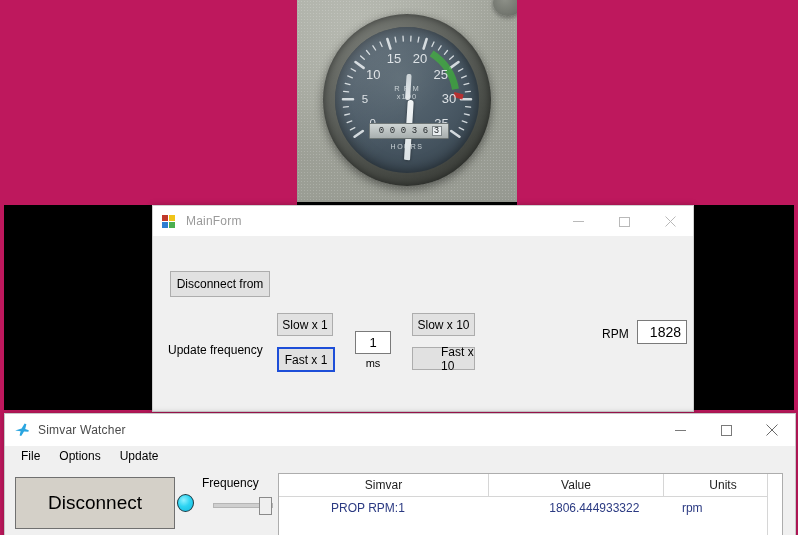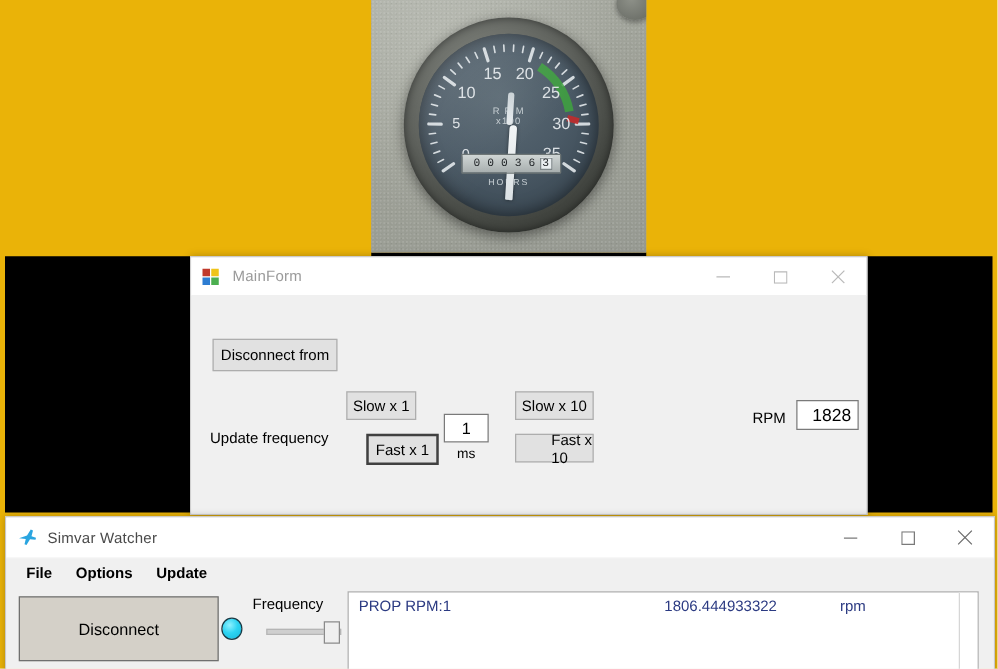--- a/index.html
+++ b/index.html
@@ -1,21 +1,21 @@
 <!DOCTYPE html>
 <html><head>
 <meta charset="utf-8">
 <style>
   html,body{margin:0;padding:0;background:#ffffff;}
   body{width:798px;height:535px;position:relative;overflow:hidden;
        font-family:"Liberation Sans","DejaVu Sans",sans-serif;
        -webkit-font-smoothing:antialiased;}
 
   
-  #desktop{position:absolute;inset:0;background:#eab308;}
+  #desktop{position:absolute;inset:0;background:#be185d;}
   .blackpane{position:absolute;background:#000000;}
 
   
   #gauge-photo{position:absolute;left:297px;top:0;width:220px;height:202px;
       background:#a9aca4;overflow:hidden;}
   #gauge-wall{position:absolute;inset:0;
       background:
         radial-gradient(circle at 30% 20%, rgba(255,255,255,.10), rgba(0,0,0,.05) 60%),
         linear-gradient(160deg,#b4b7ae 0%,#a6a99f 45%,#9ea199 100%);}
   #gauge-wall:after{content:"";position:absolute;inset:0;opacity:.5;
@@ -66,21 +66,21 @@
   .winbtns{margin-left:auto;display:flex;height:30px;}
   .winbtn{width:46px;height:30px;display:flex;align-items:center;justify-content:center;}
   .winbtn svg{display:block;}
 
   
   #mainform{left:152px;top:205px;width:540px;height:205px;}
   #mainform .body{position:relative;height:174px;background:#f0f0f0;}
 
   .btn{background:#e1e1e1;border:1px solid #adadad;color:#000;font-size:12px;
        display:flex;align-items:center;justify-content:center;box-sizing:border-box;}
-  .btn.focus{border:2px solid #404040;margin-left:16px;}
+  .btn.focus{border:2px solid #1d4ed8;}
   #btn-disconnect-from{position:absolute;left:17px;top:34px;width:100px;height:26px;}
   #status-bar{position:absolute;left:125px;top:34px;width:382px;height:26px;
       background:#90ee90;border:1px solid #7a7a7a;box-sizing:border-box;
       display:flex;align-items:center;padding-left:4px;font-size:14px;color:#000;}
   #lbl-update-freq{position:absolute;left:15px;top:106px;font-size:12px;color:#000;}
   #btn-slow1{position:absolute;left:124px;top:76px;width:56px;height:23px;}
   #btn-fast1{position:absolute;left:124px;top:110px;width:58px;height:25px;}
   #ms-input{position:absolute;left:202px;top:94px;width:36px;height:23px;background:#fff;
       border:1px solid #7a7a7a;box-sizing:border-box;display:flex;align-items:center;
       justify-content:center;font-size:13px;color:#000;}
@@ -92,44 +92,44 @@
   #rpm-input{position:absolute;left:484px;top:83px;width:50px;height:24px;background:#fff;
       border:1px solid #7a7a7a;box-sizing:border-box;display:flex;align-items:center;
       justify-content:flex-end;padding-right:5px;font-size:14px;color:#000;}
 
   
   .vsicon span{position:absolute;width:6px;height:6px;}
 
   
   #simvar{left:4px;top:413px;width:790px;height:126px;border:1px solid #c8c8c8;}
   #simvar .titlebar{height:32px;}
-  #menubar{height:22px;background:#f0f0f0;display:flex;align-items:center;
-      padding-left:8px;gap:3px;font-weight:bold;}
+  #menubar{height:22px;background:#f0f0f0;display:flex;align-items:flex-start;
+      padding-left:8px;gap:3px;}
   .menu-item{font-size:12px;color:#000;padding:2px 8px;}
   #simvar .body{position:relative;height:70px;background:#f0f0f0;}
   #btn-disconnect{position:absolute;left:10px;top:8px;width:160px;height:52px;
       background:#d4d0c8;border:1px solid #707070;display:flex;align-items:center;
-      justify-content:center;font-size:13px;color:#000;box-sizing:border-box;}
+      justify-content:center;font-size:19px;color:#000;box-sizing:border-box;}
   #led{position:absolute;left:172px;top:25px;width:17px;height:18px;border-radius:50%;
       background:radial-gradient(circle at 38% 32%,#8ff1ff 0%,#2dd4f2 45%,#16b9dd 100%);
       border:1.5px solid #1a3a44;box-sizing:border-box;}
   #lbl-frequency{position:absolute;left:202px;top:476px;font-size:12px;color:#000;}
   #freq-slider{position:absolute;left:208px;top:28px;width:60px;height:16px;}
   #freq-track{position:absolute;left:0;top:6px;width:60px;height:5px;background:#cfcfcf;
       border:1px solid #b5b5b5;box-sizing:border-box;}
   #freq-thumb{position:absolute;left:46px;top:0;width:13px;height:18px;background:#efefef;
       border:1px solid #8a8a8a;box-sizing:border-box;}
 
   #grid{position:absolute;left:273px;top:4px;width:505px;height:66px;
       background:#fff;border:1px solid #adadad;box-sizing:border-box;overflow:hidden;}
   #grid-head{display:flex;height:22px;border-bottom:1px solid #d6d6d6;background:#fff;}
   .gh{font-size:12px;color:#1d1d1d;display:flex;align-items:center;justify-content:center;
       border-right:1px solid #d6d6d6;box-sizing:border-box;height:22px;}
   .gh:last-child{border-right:none;}
-  .grow{display:flex;height:22px;align-items:flex-start;}
+  .grow{display:flex;height:22px;align-items:flex-start;padding-left:44px;}
   .gc{font-size:12px;color:#2b3a82;display:flex;align-items:center;height:22px;
       box-sizing:border-box;}
   .col-simvar{width:210px;}
   .col-value{width:175px;}
   .col-units{width:118px;}
   .gc.col-simvar{padding-left:8px;}
   .gc.col-value{justify-content:center;}
   .gc.col-units{padding-left:8px;}
   #scrollcol{position:absolute;right:0;top:0;width:14px;height:100%;background:#fff;
       border-left:1px solid #d6d6d6;}
@@ -319,20 +319,25 @@
 
       <div id="led"></div>
 
       <div id="freq-slider">
         <div id="freq-track"></div>
         <div id="freq-thumb"></div>
       </div>
 
       <div id="grid">
         <div id="scrollcol"></div>
+        <div id="grid-head">
+          <div class="gh col-simvar">Simvar</div>
+          <div class="gh col-value">Value</div>
+          <div class="gh col-units">Units</div>
+        </div>
         <div class="grow">
           <div class="gc col-simvar">PROP RPM:1</div>
           <div class="gc col-value">1806.444933322</div>
           <div class="gc col-units">rpm</div>
         </div>
       </div>
     </div>
   </div>
 
   <div id="lbl-frequency">Frequency</div>

